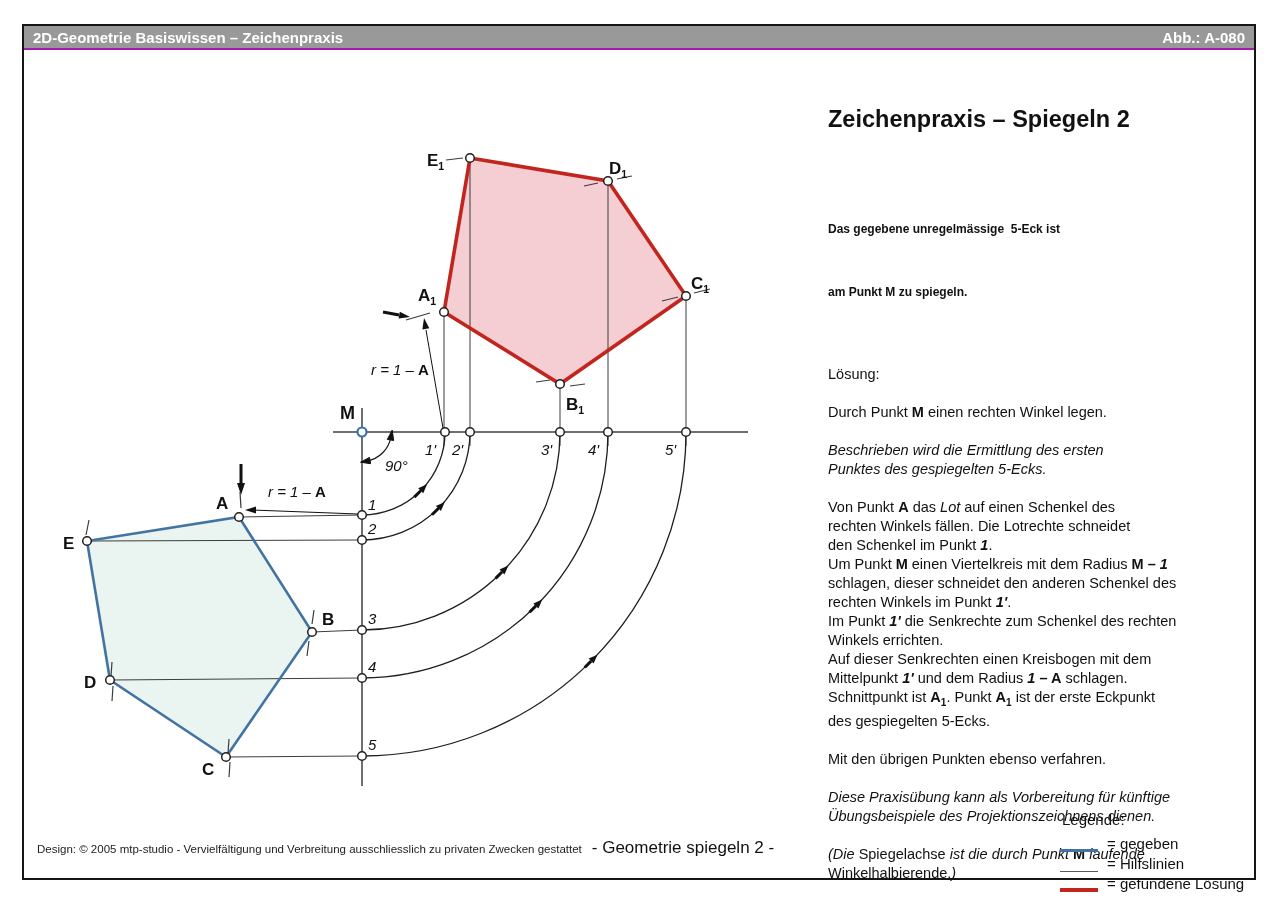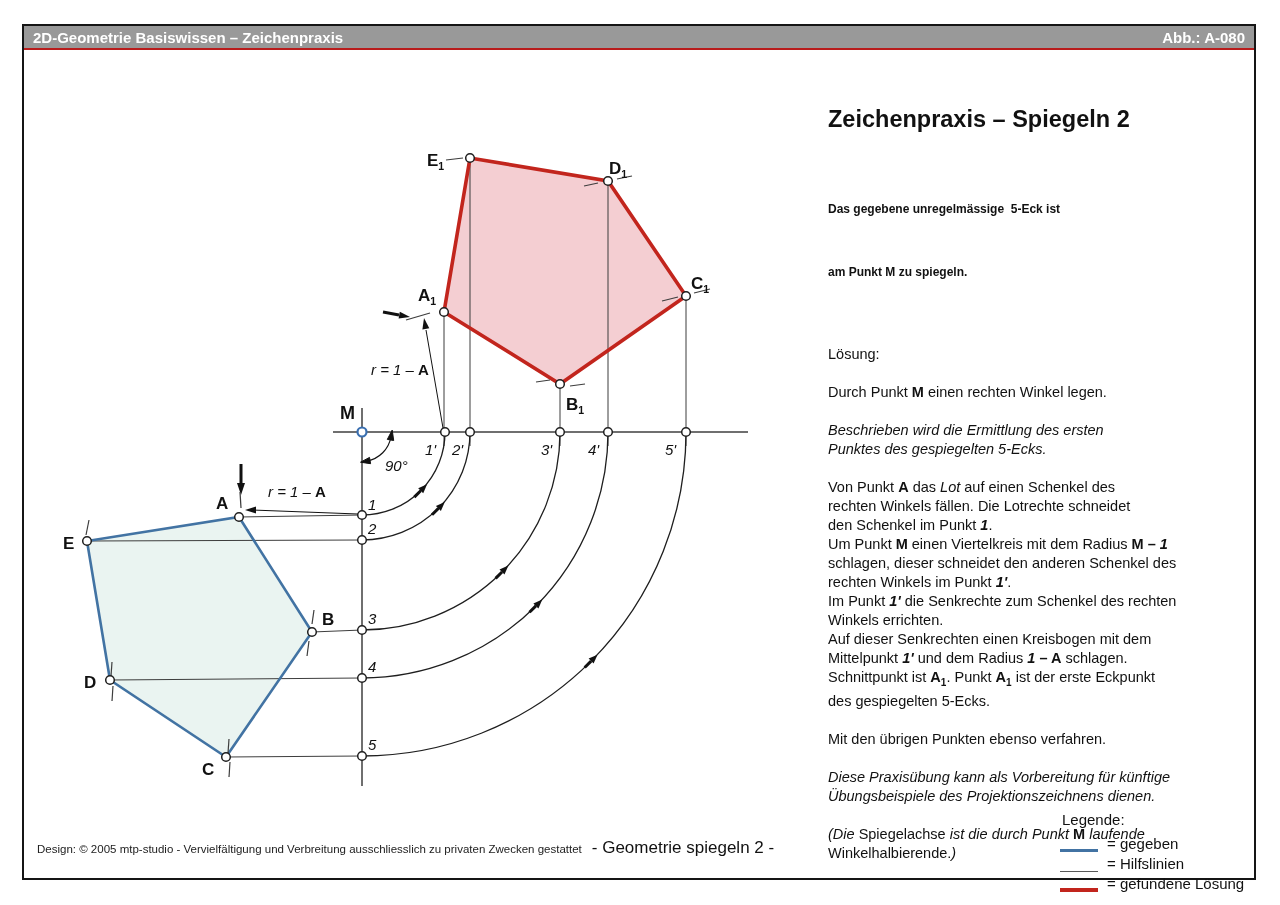--- a/index.html
+++ b/index.html
@@ -7,26 +7,26 @@
     width:1280px;height:905px;position:relative;background:#fff;
     font-family:"Liberation Sans","DejaVu Sans",sans-serif;color:#111;
     overflow:hidden;
   }
   .sheet{
     position:absolute;left:22px;top:24px;width:1234px;height:856px;
     border:2px solid #151515;background:#fff;box-sizing:border-box;
   }
   .header-bar{
     position:absolute;left:0;top:0;right:0;height:22px;background:#999;
-    border-bottom:2px solid #b91c1c;display:flex;justify-content:space-between;
+    border-bottom:2px solid #a21caf;display:flex;justify-content:space-between;
     align-items:center;padding:0 9px;color:#fff;font-size:15px;font-weight:bold;
   }
   .drawing-layer{position:absolute;left:0;top:0;z-index:1;}
   .right-col{position:absolute;left:828px;top:106px;width:440px;z-index:2;}
-  .doc-title{font-size:23.5px;font-weight:bold;margin:0 0 24px 0;}
+  .doc-title{font-size:23.5px;font-weight:bold;margin:0 0 44px 0;}
   .task{font-size:12px;font-weight:bold;line-height:21px;margin:0 0 20px 0;white-space:pre-wrap;}
   .para{font-size:14.5px;line-height:19px;margin:0 0 19px 0;white-space:pre-wrap;}
   .para:last-child{margin-bottom:0;}
   .b{font-weight:bold;}
   .i{font-style:italic;}
   .sub{vertical-align:sub;font-size:10px;}
   .legend{position:absolute;left:1060px;top:795px;z-index:3;font-size:15px;}
   .legend-title{margin:16px 0 4px 2px;}
   .legend-row{display:flex;align-items:flex-end;height:20px;}
   .legend-swatch{width:38px;margin-right:9px;flex:none;}

